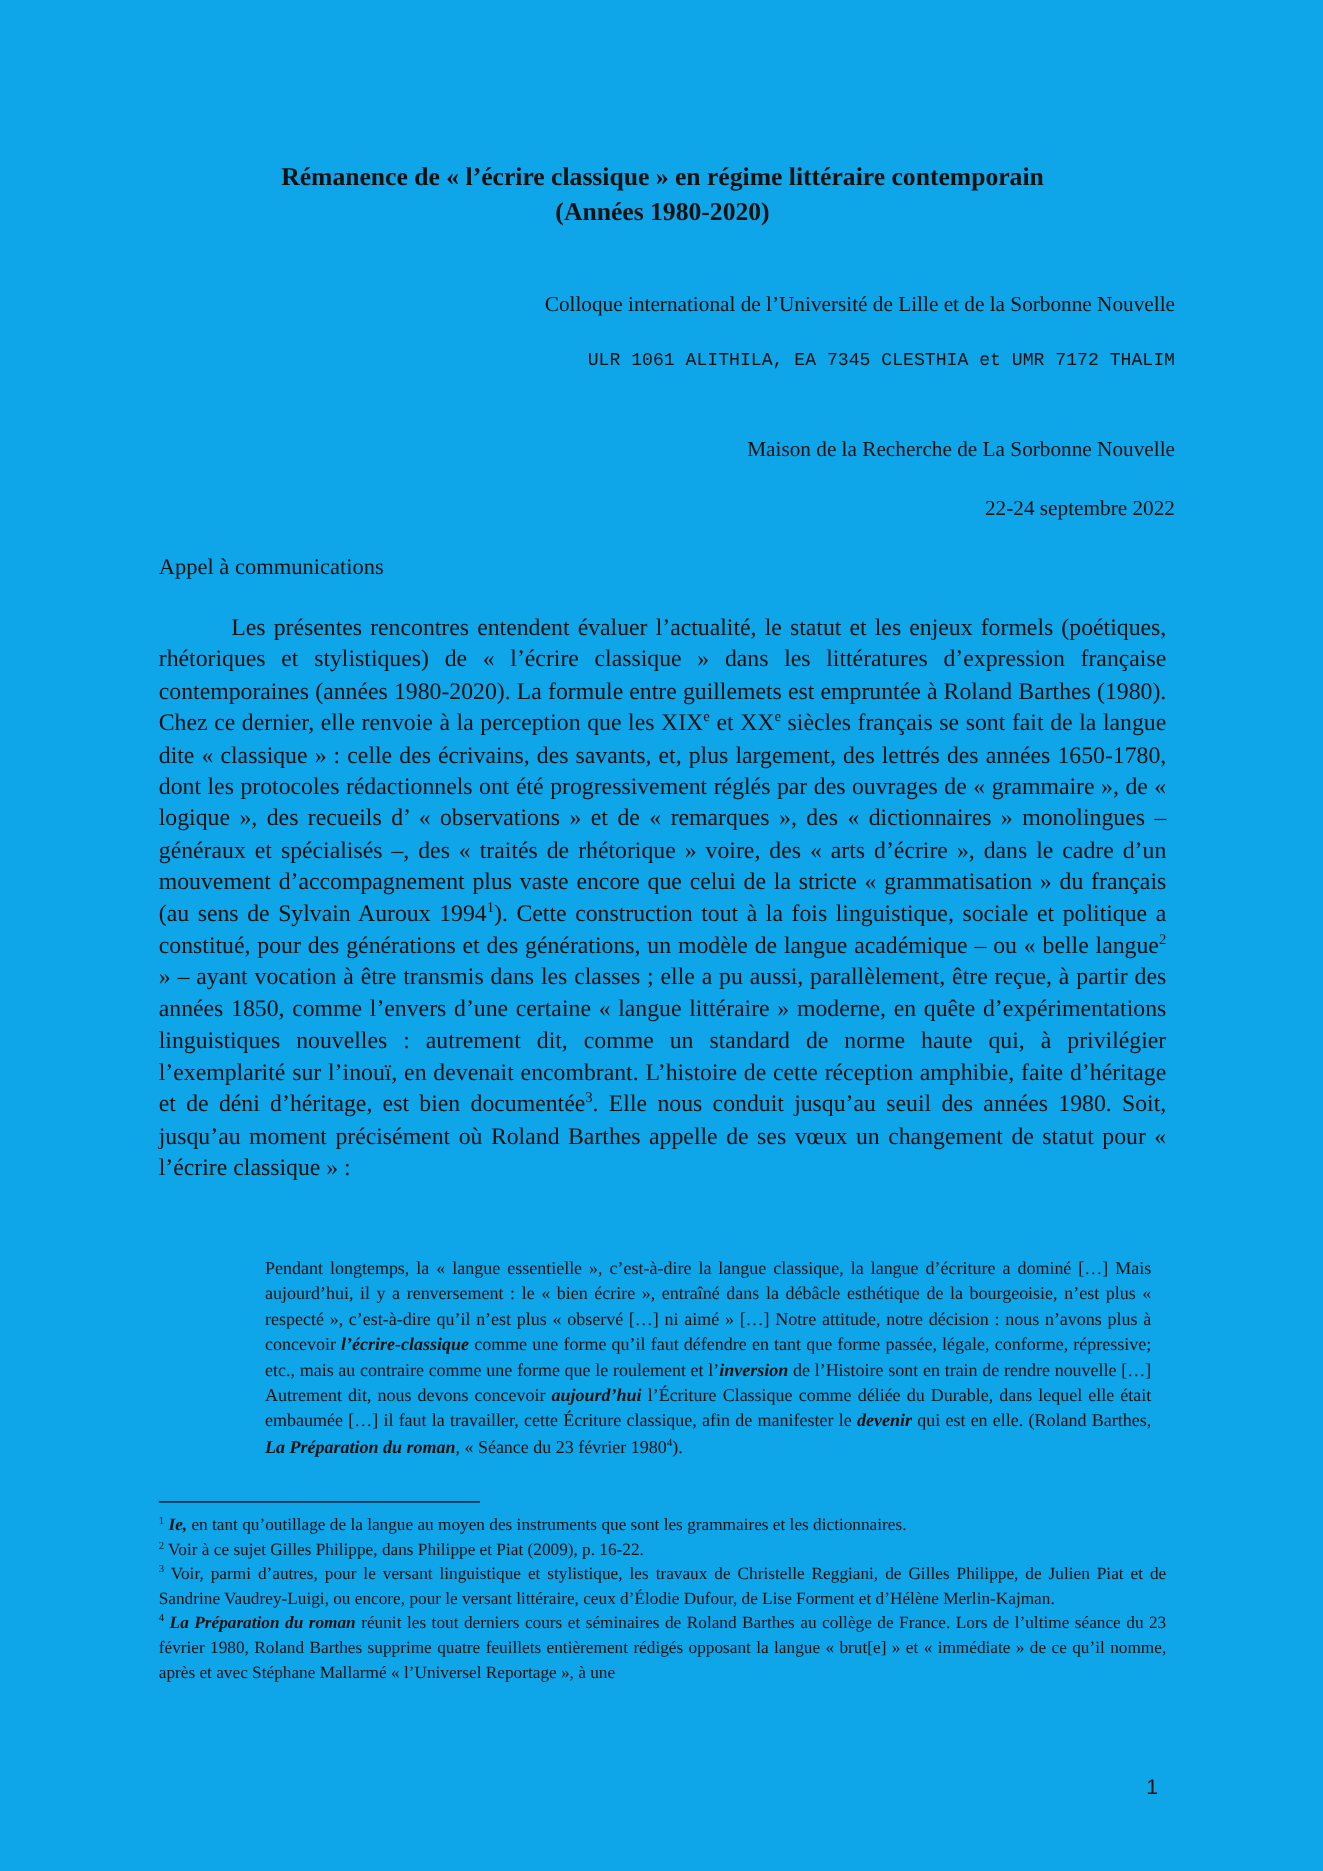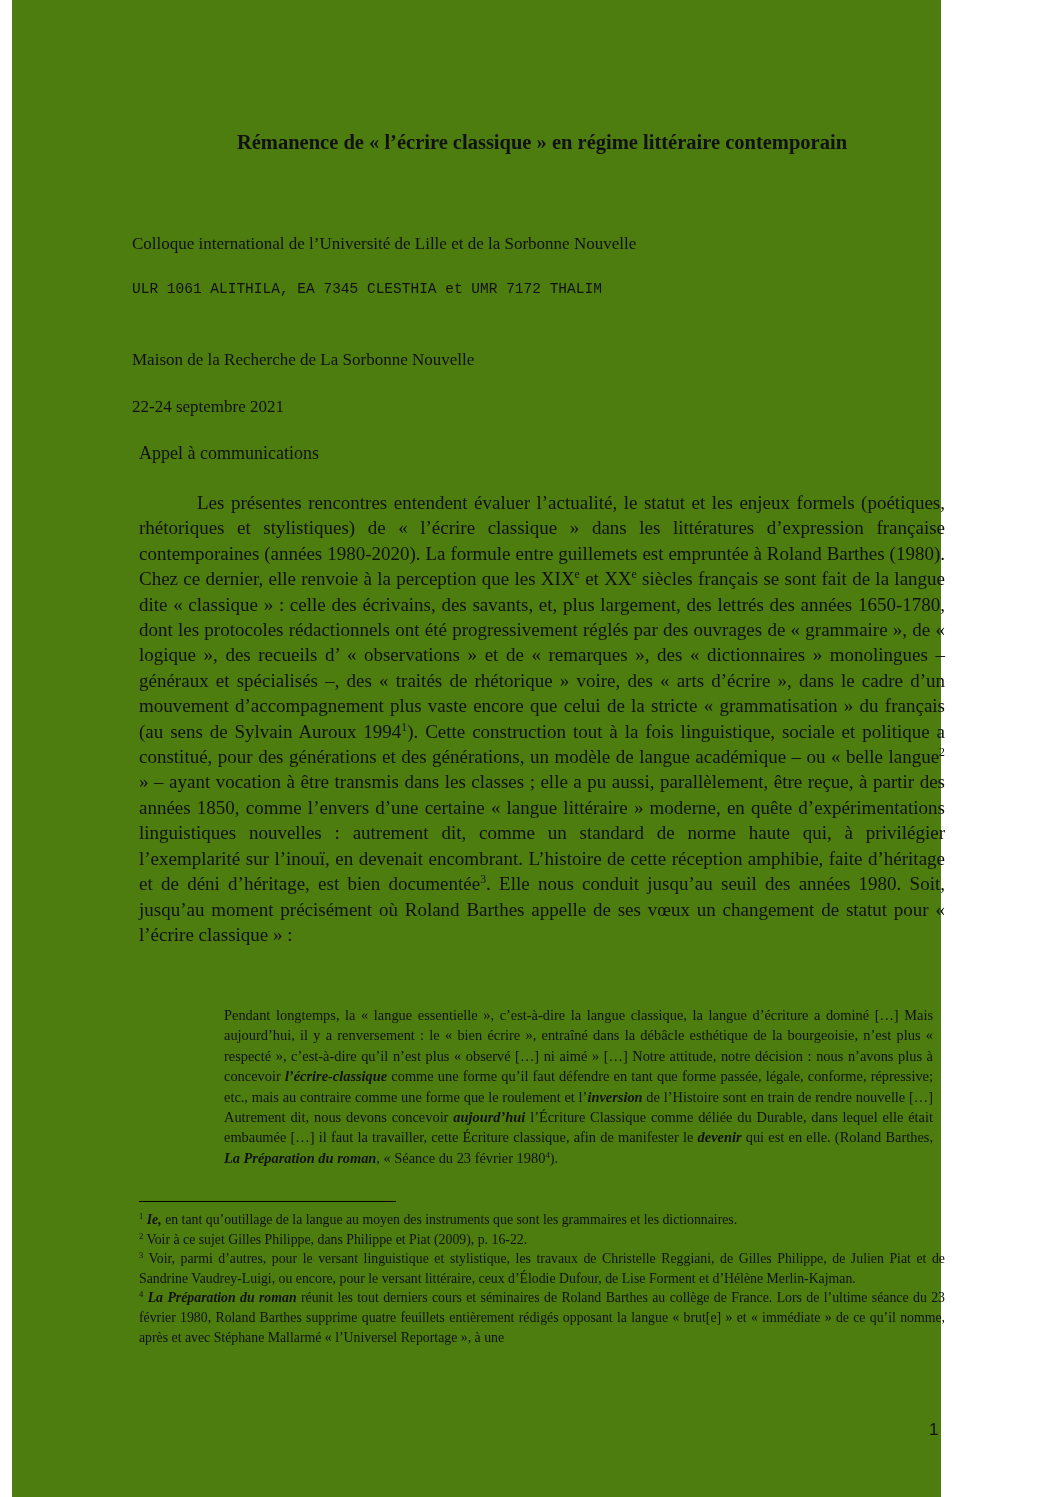--- a/index.html
+++ b/index.html
@@ -1,45 +1,46 @@
 <!DOCTYPE html>
 <html><head>
 <meta charset="utf-8">
 <style>
   html, body { margin: 0; padding: 0; background: #ffffff; }
   body { width: 1058px; height: 1497px; position: relative; overflow: hidden; color: #111; font-family: "Liberation Serif", "DejaVu Serif", serif; }
-  .page { position: absolute; left: 12px; top: 0; width: 929px; height: 1497px; background: #4d7c0f; }
+  .page { position: absolute; left: 0; top: 0; width: 1058px; height: 1497px; background: #0ea5e9; }
   .title { position: absolute; left: 120px; width: 820px; top: 128px; text-align: center; font-weight: bold; font-size: 20.5px; line-height: 28px; }
-  .center { position: absolute; left: 120px; width: 820px; text-align: left; font-size: 17px; }
+  .center { position: absolute; left: 120px; width: 820px; text-align: right; font-size: 17px; }
   .small-caps-line { font-size: 14.5px; font-family: Liberation Mono, monospace; }
   .heading { position: absolute; left: 127px; top: 443px; font-weight: normal; font-size: 18px; }
   .body-text { position: absolute; left: 127px; width: 806px; top: 490px; font-size: 19px; line-height: 25.4px; text-align: justify; }
   .body-text p { margin: 0; text-indent: 58px; }
   .quote { position: absolute; left: 200px; width: 733px; top: 993px; font-size: 14.4px; line-height: 20.4px; text-align: justify; }
   .quote p { margin: 12px; }
   .fn-rule { position: absolute; left: 127px; top: 1201px; width: 257px; height: 1px; background: #000; }
   .footnotes { position: absolute; left: 127px; width: 806px; top: 1210px; font-size: 13.8px; line-height: 19.6px; text-align: justify; }
   .footnotes p { margin: 0; }
   sup { font-size: 0.62em; line-height: 0; vertical-align: 0.6em; }
   .page-num { position: absolute; left: 917px; top: 1420px; font-family: "Liberation Sans", "DejaVu Sans", sans-serif; font-size: 17px; }
   i.bi { font-style: italic; font-weight: bold; }
 </style>
 </head>
 <body>
 
 <div class="page">
 
   <div class="title">
     <div>Rémanence de « l’écrire classique » en régime littéraire contemporain</div>
+    <div>(Années 1980-2020)</div>
   </div>
 
   <div class="center" style="top:234px;">Colloque international de l’Université de Lille et de la Sorbonne Nouvelle</div>
   <div class="center small-caps-line" style="top:281px;">ULR 1061 ALITHILA, EA 7345 CLESTHIA et UMR 7172 THALIM</div>
   <div class="center" style="top:350px;">Maison de la Recherche de La Sorbonne Nouvelle</div>
-  <div class="center" style="top:397px;">22-24 septembre 2021</div>
+  <div class="center" style="top:397px;">22-24 septembre 2022</div>
 
   <div class="heading">Appel à communications</div>
 
   <div class="body-text">
     <p><span>Les présentes rencontres entendent évaluer l’actualité, le statut et les enjeux formels (poétiques, rhétoriques et stylistiques) de « l’écrire classique » dans les littératures d’expression française contemporaines (années 1980-2020). La formule entre guillemets est empruntée à Roland Barthes (1980). Chez ce dernier, elle renvoie à la perception que les XIX</span><sup>e</sup><span> et XX</span><sup>e</sup><span> siècles français se sont fait de la langue dite « classique » : celle des écrivains, des savants, et, plus largement, des lettrés des années 1650-1780, dont les protocoles rédactionnels ont été progressivement réglés par des ouvrages de « grammaire », de « logique », des recueils d’ « observations » et de « remarques », des « dictionnaires » monolingues – généraux et spécialisés –, des « traités de rhétorique » voire, des « arts d’écrire », dans le cadre d’un mouvement d’accompagnement plus vaste encore que celui de la stricte « grammatisation » du français (au sens de Sylvain Auroux 1994</span><sup>1</sup><span>). Cette construction tout à la fois linguistique, sociale et politique a constitué, pour des générations et des générations, un modèle de langue académique – ou « belle langue</span><sup>2</sup><span> » – ayant vocation à être transmis dans les classes ; elle a pu aussi, parallèlement, être reçue, à partir des années 1850, comme l’envers d’une certaine « langue littéraire » moderne, en quête d’expérimentations linguistiques nouvelles : autrement dit, comme un standard de norme haute qui, à privilégier l’exemplarité sur l’inouï, en devenait encombrant. L’histoire de cette réception amphibie, faite d’héritage et de déni d’héritage, est bien documentée</span><sup>3</sup><span>. Elle nous conduit jusqu’au seuil des années 1980. Soit, jusqu’au moment précisément où Roland Barthes appelle de ses vœux un changement de statut pour « l’écrire classique » :</span></p>
   </div>
 
   <div class="quote">
     <p><span>Pendant longtemps, la « langue essentielle », c’est-à-dire la langue classique, la langue d’écriture a dominé […] Mais aujourd’hui, il y a renversement : le « bien écrire », entraîné dans la débâcle esthétique de la bourgeoisie, n’est plus « respecté », c’est-à-dire qu’il n’est plus « observé […] ni aimé » […] Notre attitude, notre décision : nous n’avons plus à concevoir </span><i class="bi">l’écrire-classique</i><span> comme une forme qu’il faut défendre en tant que forme passée, légale, conforme, répressive; etc., mais au contraire comme une forme que le roulement et l’</span><i class="bi">inversion</i><span> de l’Histoire sont en train de rendre nouvelle […] Autrement dit, nous devons concevoir </span><i class="bi">aujourd’hui</i><span> l’Écriture Classique comme déliée du Durable, dans lequel elle était embaumée […] il faut la travailler, cette Écriture classique, afin de manifester le </span><i class="bi">devenir</i><span> qui est en elle. (Roland Barthes, </span><i class="bi">La Préparation du roman</i><span>, « Séance du 23 février 1980</span><sup>4</sup><span>).</span></p>
   </div>

